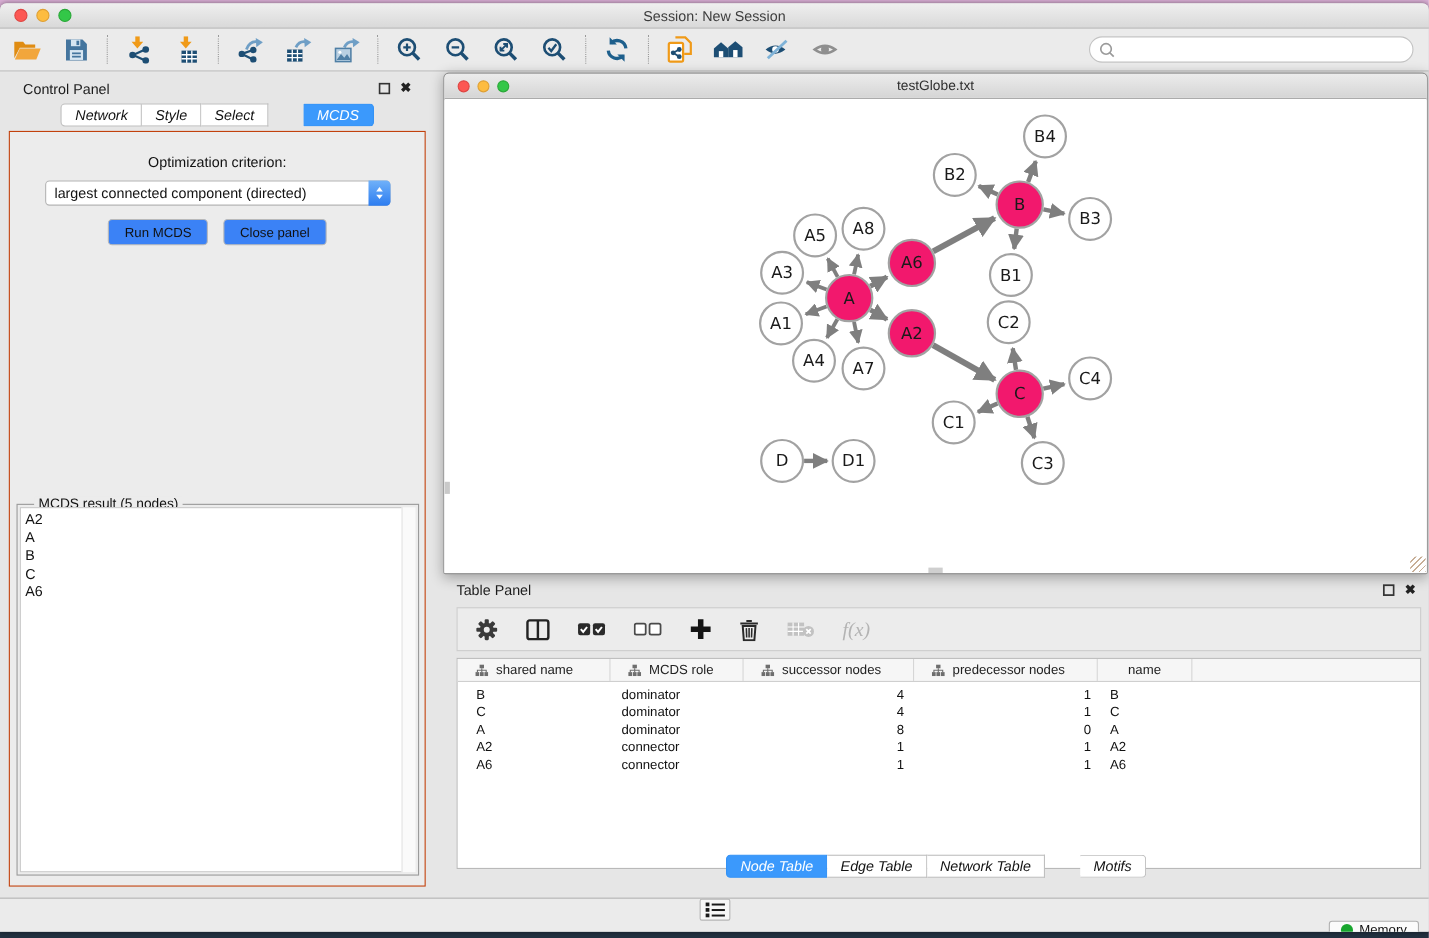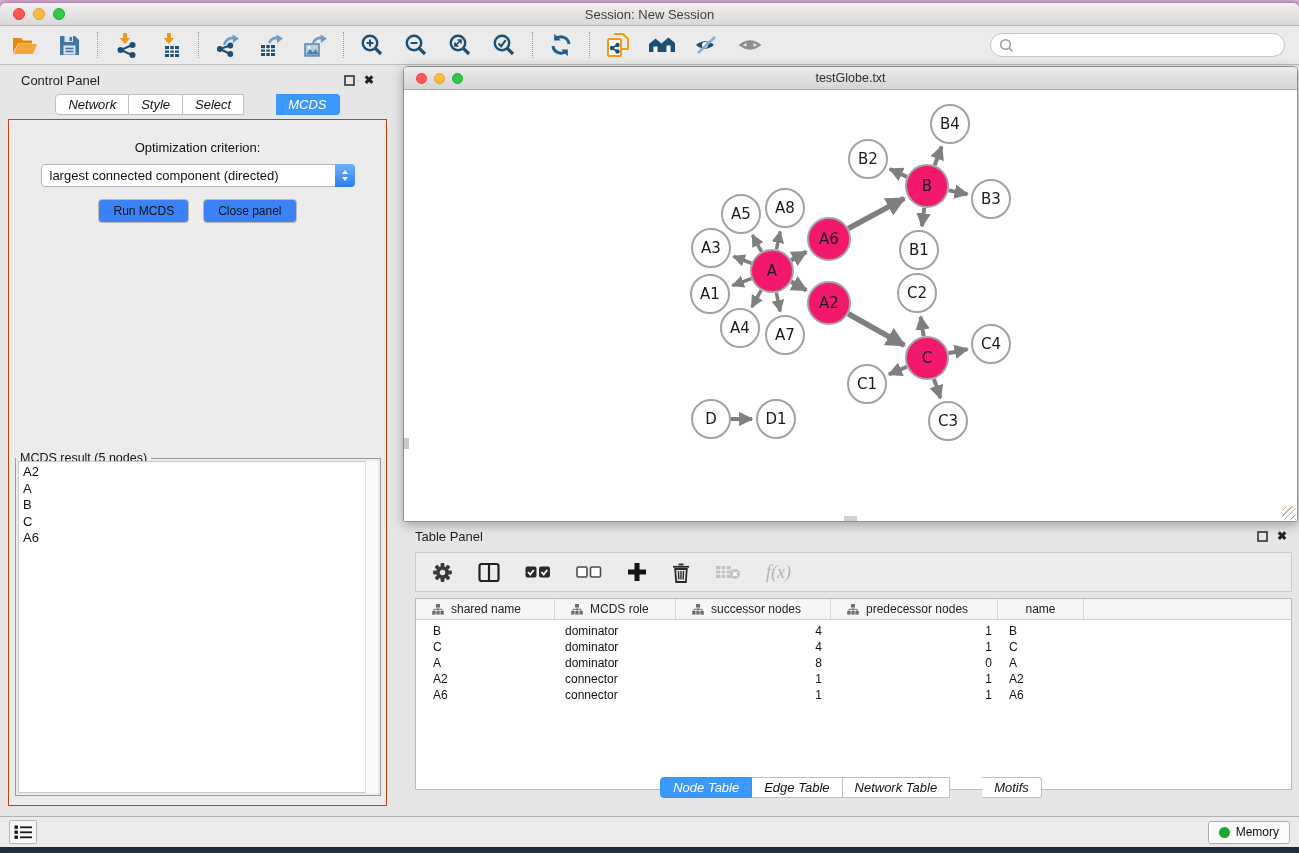--- a/index.html
+++ b/index.html
@@ -47,21 +47,21 @@
   .dropdown { margin:9px auto 0; width:314px; height:23px; background:#fff; border:1px solid #b4b4b4; border-radius:4px;
               display:flex; align-items:center; position:relative; font-size:13px; padding-left:8px; color:#111; cursor:pointer; }
   .stepper { position:absolute; right:-1px; top:-1px; width:20px; height:23px; background:linear-gradient(#70b1f9,#2d7df0);
              border-radius:0 4px 4px 0; display:flex; flex-direction:column; align-items:center; justify-content:center; gap:3px; }
   .tri-up { width:0; height:0; border-left:3.5px solid transparent; border-right:3.5px solid transparent; border-bottom:4.5px solid #fff; }
   .tri-dn { width:0; height:0; border-left:3.5px solid transparent; border-right:3.5px solid transparent; border-top:4.5px solid #fff; }
   .btn-row { display:flex; justify-content:center; gap:14px; margin-top:12px; }
   .btn { height:24px; padding:0 14px; background:#3b82f6; border:1px solid #b9b9b9; border-radius:4px; font-size:12px;
          display:flex; align-items:center; color:#111; cursor:pointer; }
   .mcds-box { position:absolute; left:6px; right:5px; top:338px; bottom:9px; border:1px solid #9a9a9a; }
-  .mcds-legend { position:absolute; top:-8px; left:0; background:#ececec; padding:0 4px; font-size:12.5px; color:#111; }
+  .mcds-legend { position:absolute; top:-8px; left:15px; background:#ececec; padding:0 4px; font-size:12.5px; color:#111; }
   .result-list { position:absolute; inset:2px; background:#fff; border:1px solid #c9c9c9; overflow:hidden; padding-top:2px; }
   .vtrack { position:absolute; right:2px; top:2px; bottom:2px; width:13px; background:#fafafa; border-left:1px solid #e3e3e3; }
   .result-item { font-size:13px; line-height:16.5px; padding-left:4px; color:#111; }
 
   
   .net-window { position:absolute; left:403px; top:0; width:895px; height:456px; background:#fff;
                 border:1px solid #8f8f8f; border-radius:5px 5px 2px 2px; box-shadow:0 3px 12px rgba(0,0,0,.3); }
   .net-titlebar { height:23px; background:linear-gradient(#ececec,#d5d5d5); border-bottom:1px solid #ababab;
                   border-radius:4px 4px 0 0; position:relative; display:flex; align-items:center; justify-content:center;
                   font-size:12.5px; color:#2e2e2e; }
@@ -93,21 +93,21 @@
   .td { font-size:12px; color:#111; white-space:nowrap; }
   .td.c0 { width:139px; padding-left:17px; }
   .td.c1 { width:121px; padding-left:10px; }
   .td.c2 { width:155px; text-align:right; padding-right:9px; }
   .td.c3 { width:167px; text-align:right; padding-right:6px; }
   .td.c4 { width:86px; padding-left:11px; }
   .tp-tabs { position:absolute; left:0; right:0; bottom:18px; height:24px; display:flex; justify-content:center; align-items:flex-end; }
 
   
   .statusbar { position:absolute; left:0; right:0; bottom:0; height:31px; background:#ebebeb; border-top:1px solid #b2b2b2;
-               display:flex; align-items:center; padding:0 9px; }
+               display:flex; align-items:center; padding:0 9px;flex-direction:column; }
   .list-btn { width:28px; height:24px; background:#f7f7f7; border:1px solid #b5b5b5; border-radius:2px;
               display:flex; align-items:center; justify-content:center; cursor:pointer; }
   .memory-btn { margin-left:auto; height:23px; background:#fbfbfb; border:1px solid #b0b0b0; border-radius:3px;
                 display:flex; align-items:center; gap:6px; padding:0 10px; font-size:12px; color:#111; cursor:pointer; }
   .mem-dot { width:11px; height:11px; border-radius:50%; }
 </style>
 </head>
 <body>
 
 <div id="stage">

